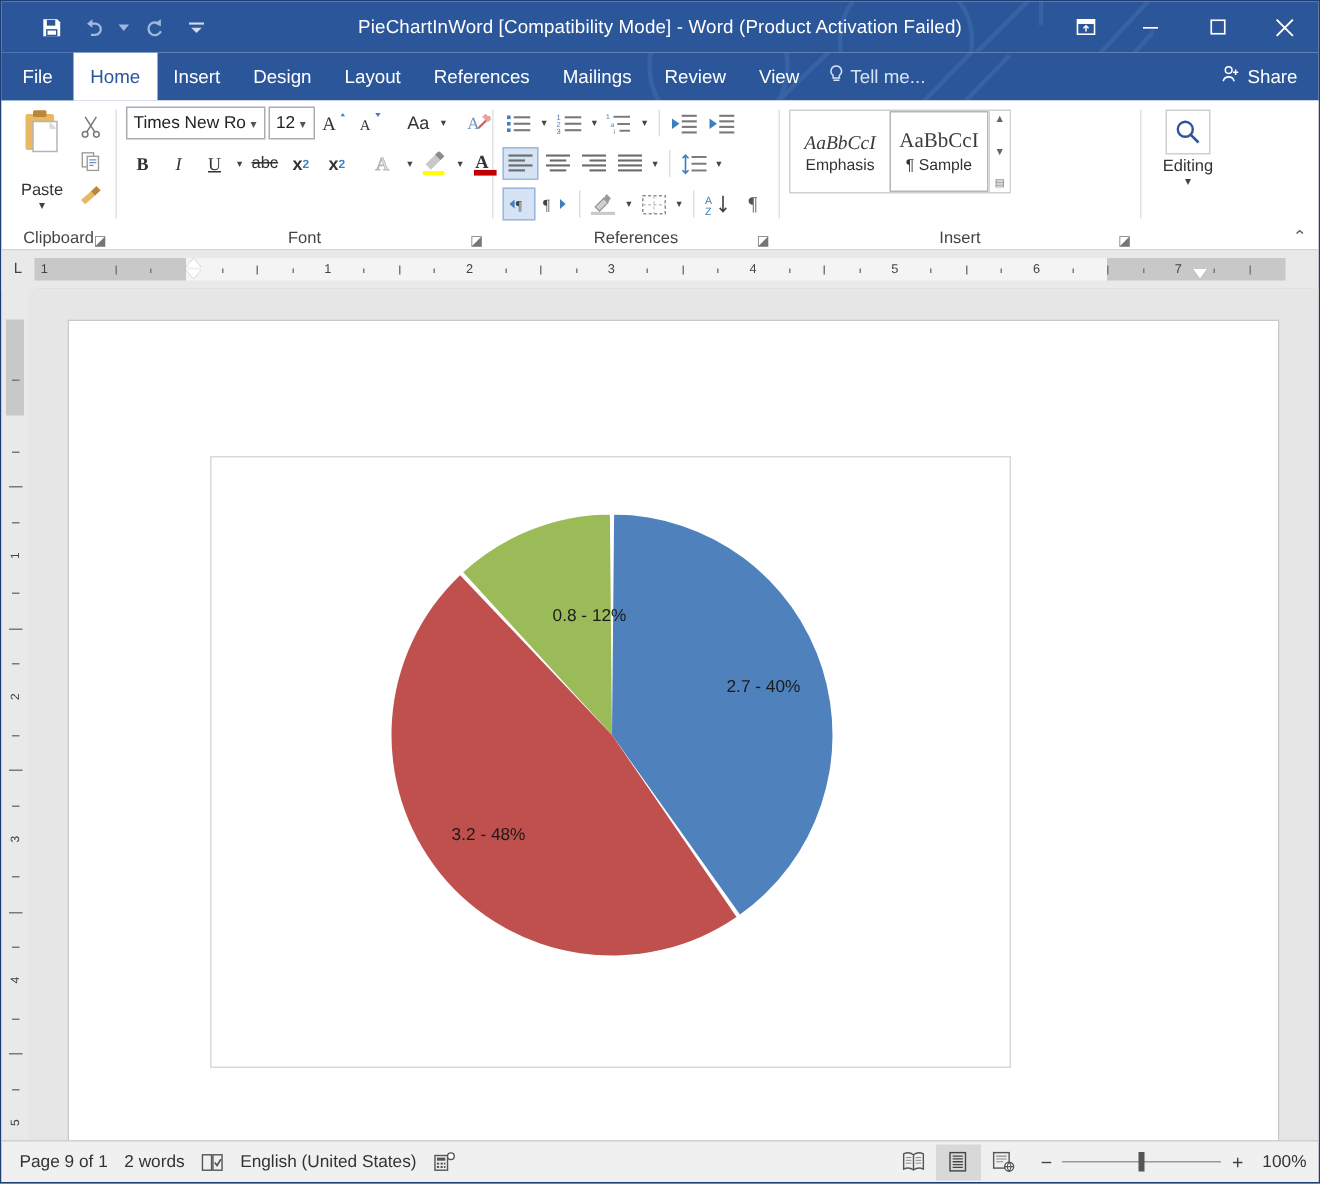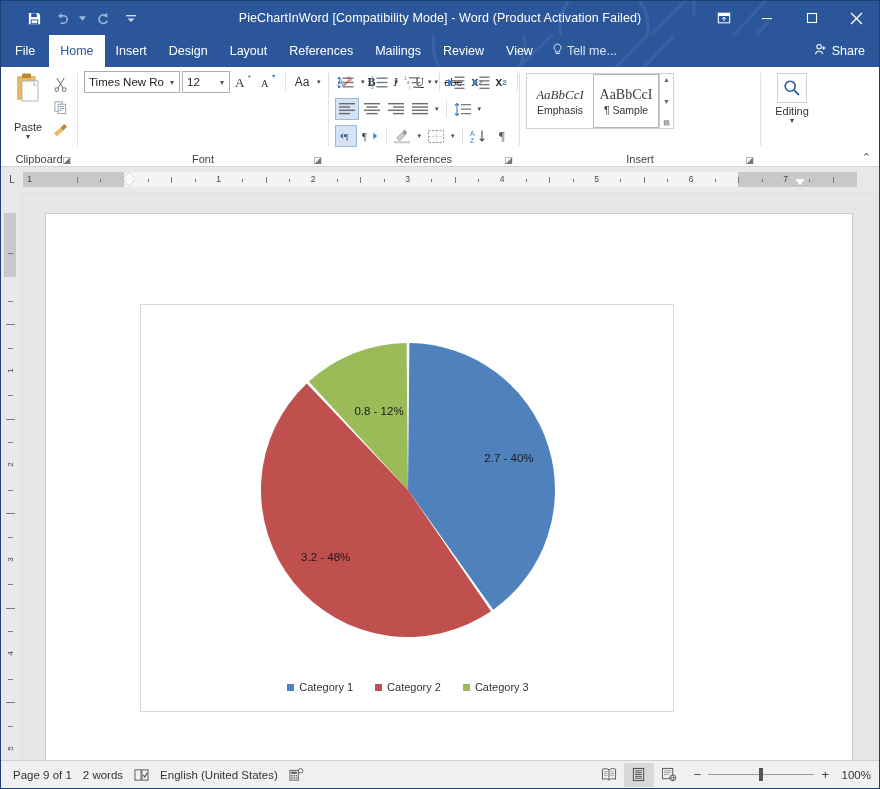--- a/index.html
+++ b/index.html
@@ -87,21 +87,21 @@
   .clipboard { width: 76px; }
   .paste-col { display: flex; flex-direction: column; align-items: center; width: 46px; }
   .paste-icon { width: 34px; height: 34px; }
   .paste-lbl { font-size: 11px; color: #333; margin-top: 16px; }
   .paste-caret { font-size: 8px; color: #444; line-height: 8px; }
   .clip-small { display: flex; flex-direction: column; align-items: center; gap: 3px; padding-top: 3px; }
   .clip-small .ic { width: 22px; height: 20px; display:flex; align-items:center; justify-content:center;}
 
   
   .font-grp { width: 250px; }
-  .font-rows { display: flex; flex-direction: row; gap: 5px; width: 100%; }
+  .font-rows { display: flex; flex-direction: column; gap: 5px; width: 100%; }
   .frow { display: flex; align-items: center; gap: 2px; }
   .fbox {
     height: 22px; border: 1px solid #abadb3; background: #fff;
     display: flex; align-items: center; font-size: 11.5px; color: #222;
     padding: 0 2px 0 4px;
   }
   .fbox .v { flex: 1; white-space: nowrap; overflow: hidden; }
   .fbox .cv { font-size: 8px; color: #555; padding: 0 3px; }
   .fname { width: 96px; }
   .fsize { width: 48px; }
@@ -765,38 +765,24 @@
 
           <div class="pie-wrap">
             <svg id="pie-svg" width="534" height="310" viewBox="0 0 534 310">
                 <path d="M 267 147 L 268.41 0.01 A 147 147 0 0 1 352.31 266.71 Z" fill="#4f81bd"></path>
                 <path d="M 267 147 L 350.00 268.33 A 147 147 0 0 1 165.75 40.43 Z" fill="#c0504d"></path>
                 <path d="M 267 147 L 167.81 38.51 A 147 147 0 0 1 265.59 0.01 Z" fill="#9bbb59"></path>
               </svg>
             <div id="pie-labels">
                 <div class="dlabel" style="left: 367.962px; top: 115.239px; transform: translate(-50%, -50%);">2.7 - 40%</div>
                 <div class="dlabel" style="left: 184.695px; top: 213.543px; transform: translate(-50%, -50%);">3.2 - 48%</div>
-                <div class="dlabel" style="left: 238px; top: 67.6685px; transform: translate(-50%, -50%);">0.8 - 12%</div>
+                <div class="dlabel" style="left: 252px; top: 67.6685px; transform: translate(-50%, -50%);">0.8 - 12%</div>
               </div>
           </div>
 
-          <div class="legend" id="legend">
-              <div class="leg-item">
-                <span class="leg-swatch" style="background: rgb(79, 129, 189);"></span>
-                <span>Category 1</span>
-              </div>
-              <div class="leg-item">
-                <span class="leg-swatch" style="background: rgb(192, 80, 77);"></span>
-                <span>Category 2</span>
-              </div>
-              <div class="leg-item">
-                <span class="leg-swatch" style="background: rgb(155, 187, 89);"></span>
-                <span>Category 3</span>
-              </div>
-            </div>
         </div>
 
       </div>
     </div>
   </div>
 
   <div class="statusbar">
     <span class="sb-item">Page 9 of 1</span>
     <span class="sb-item">2 words</span>
     <span class="sb-item">

